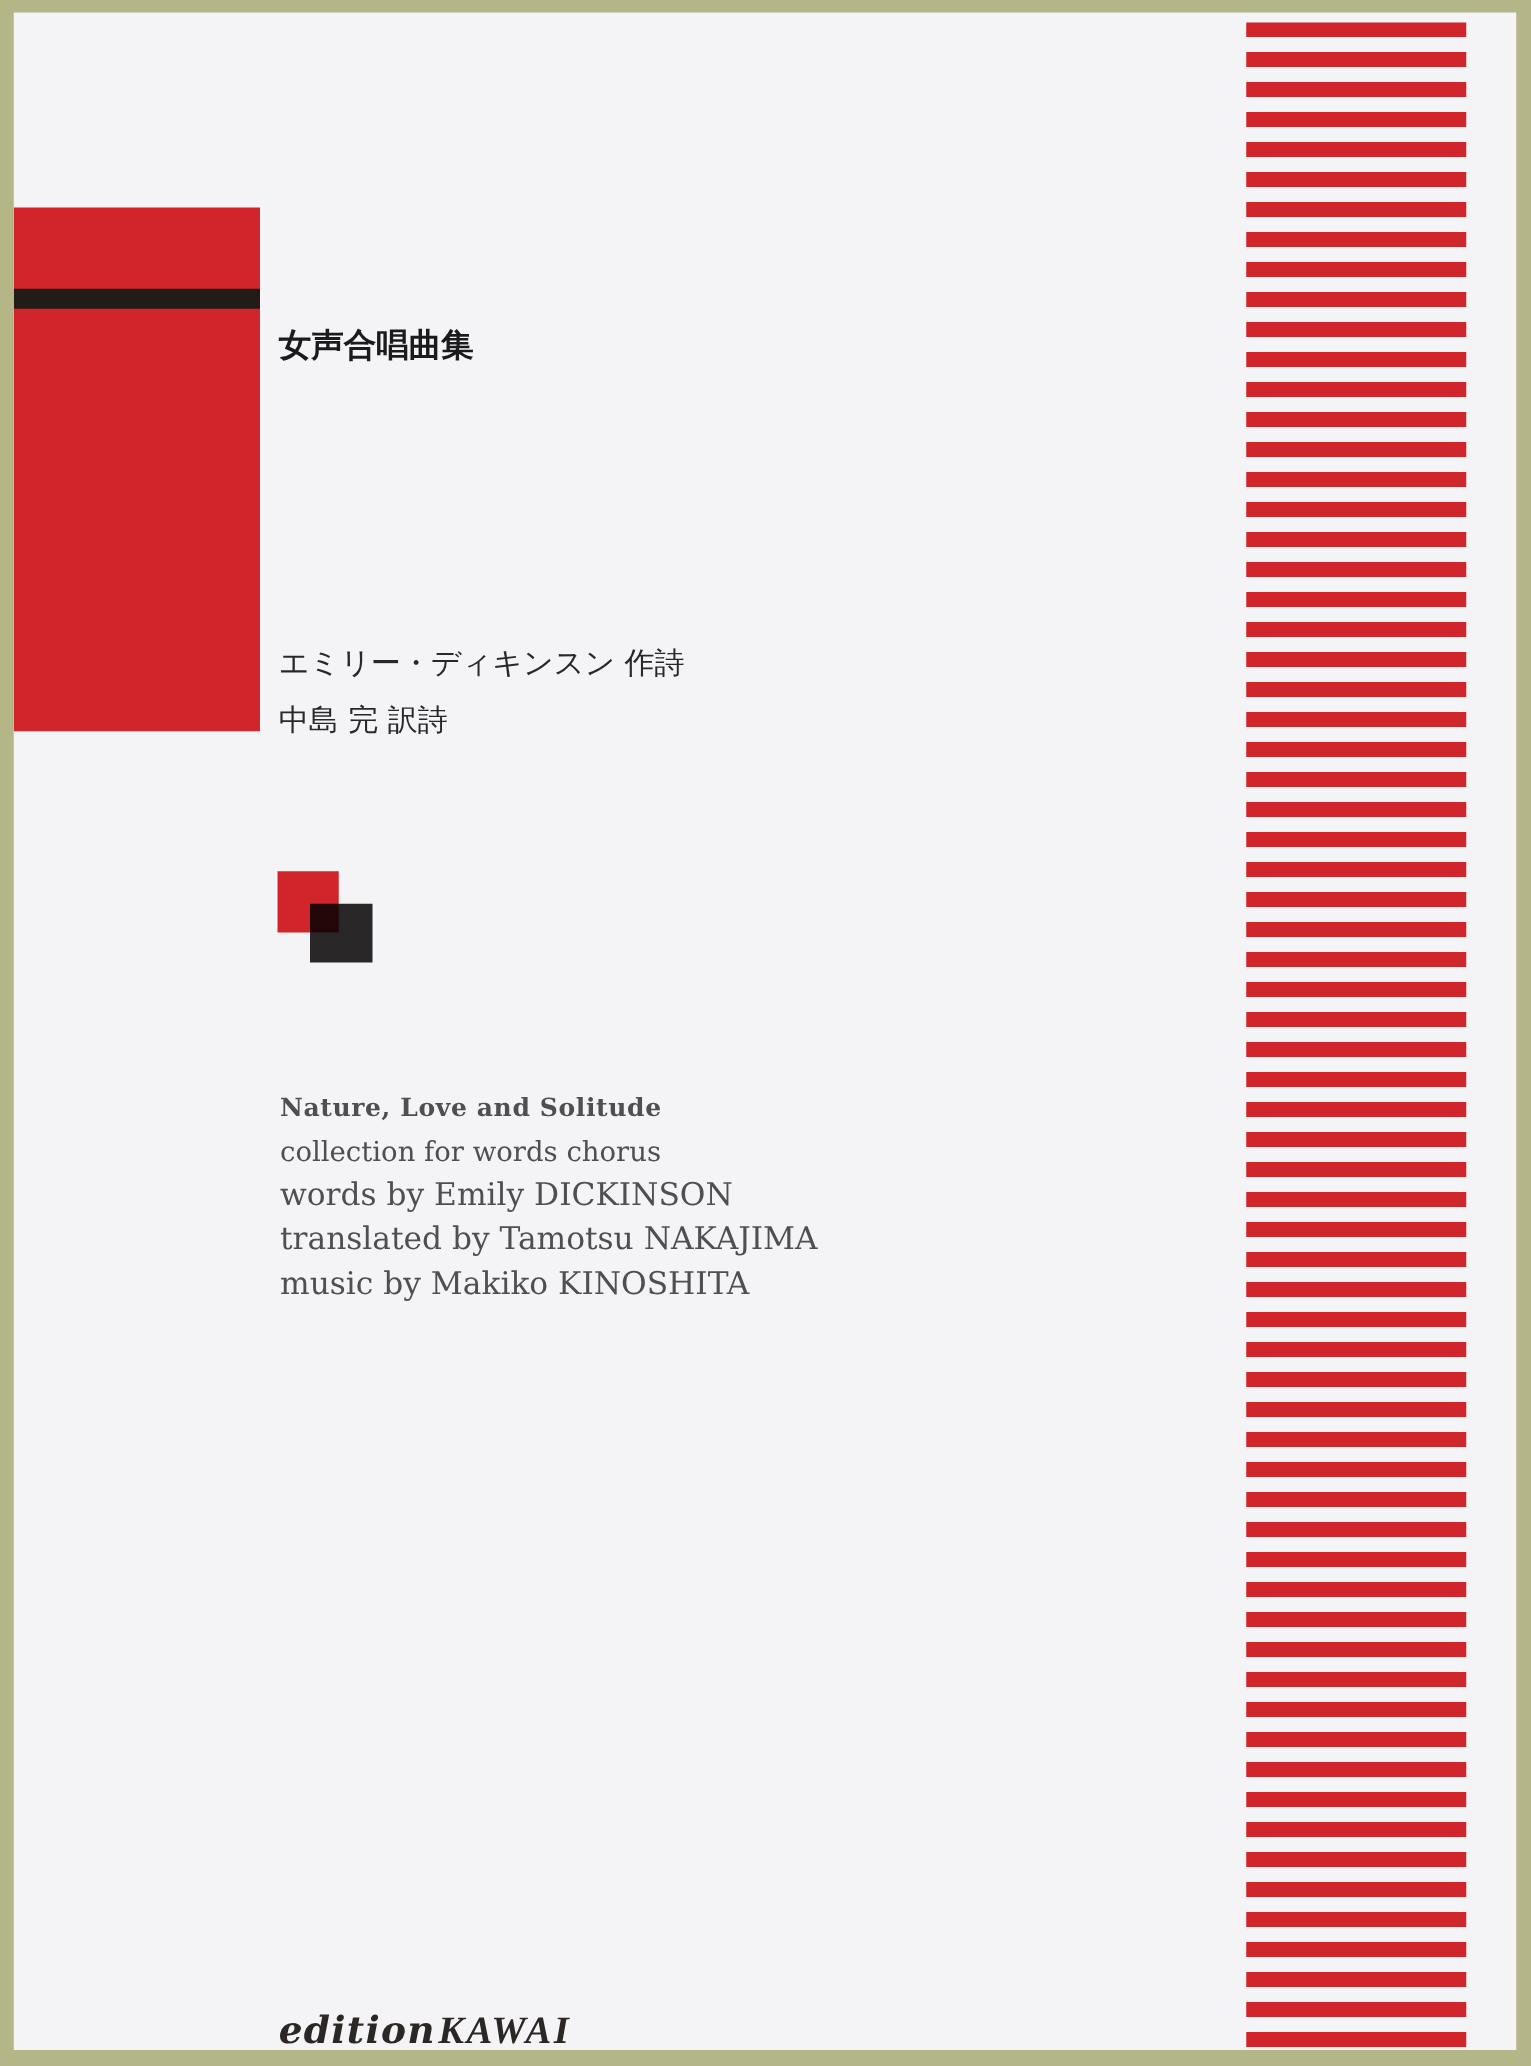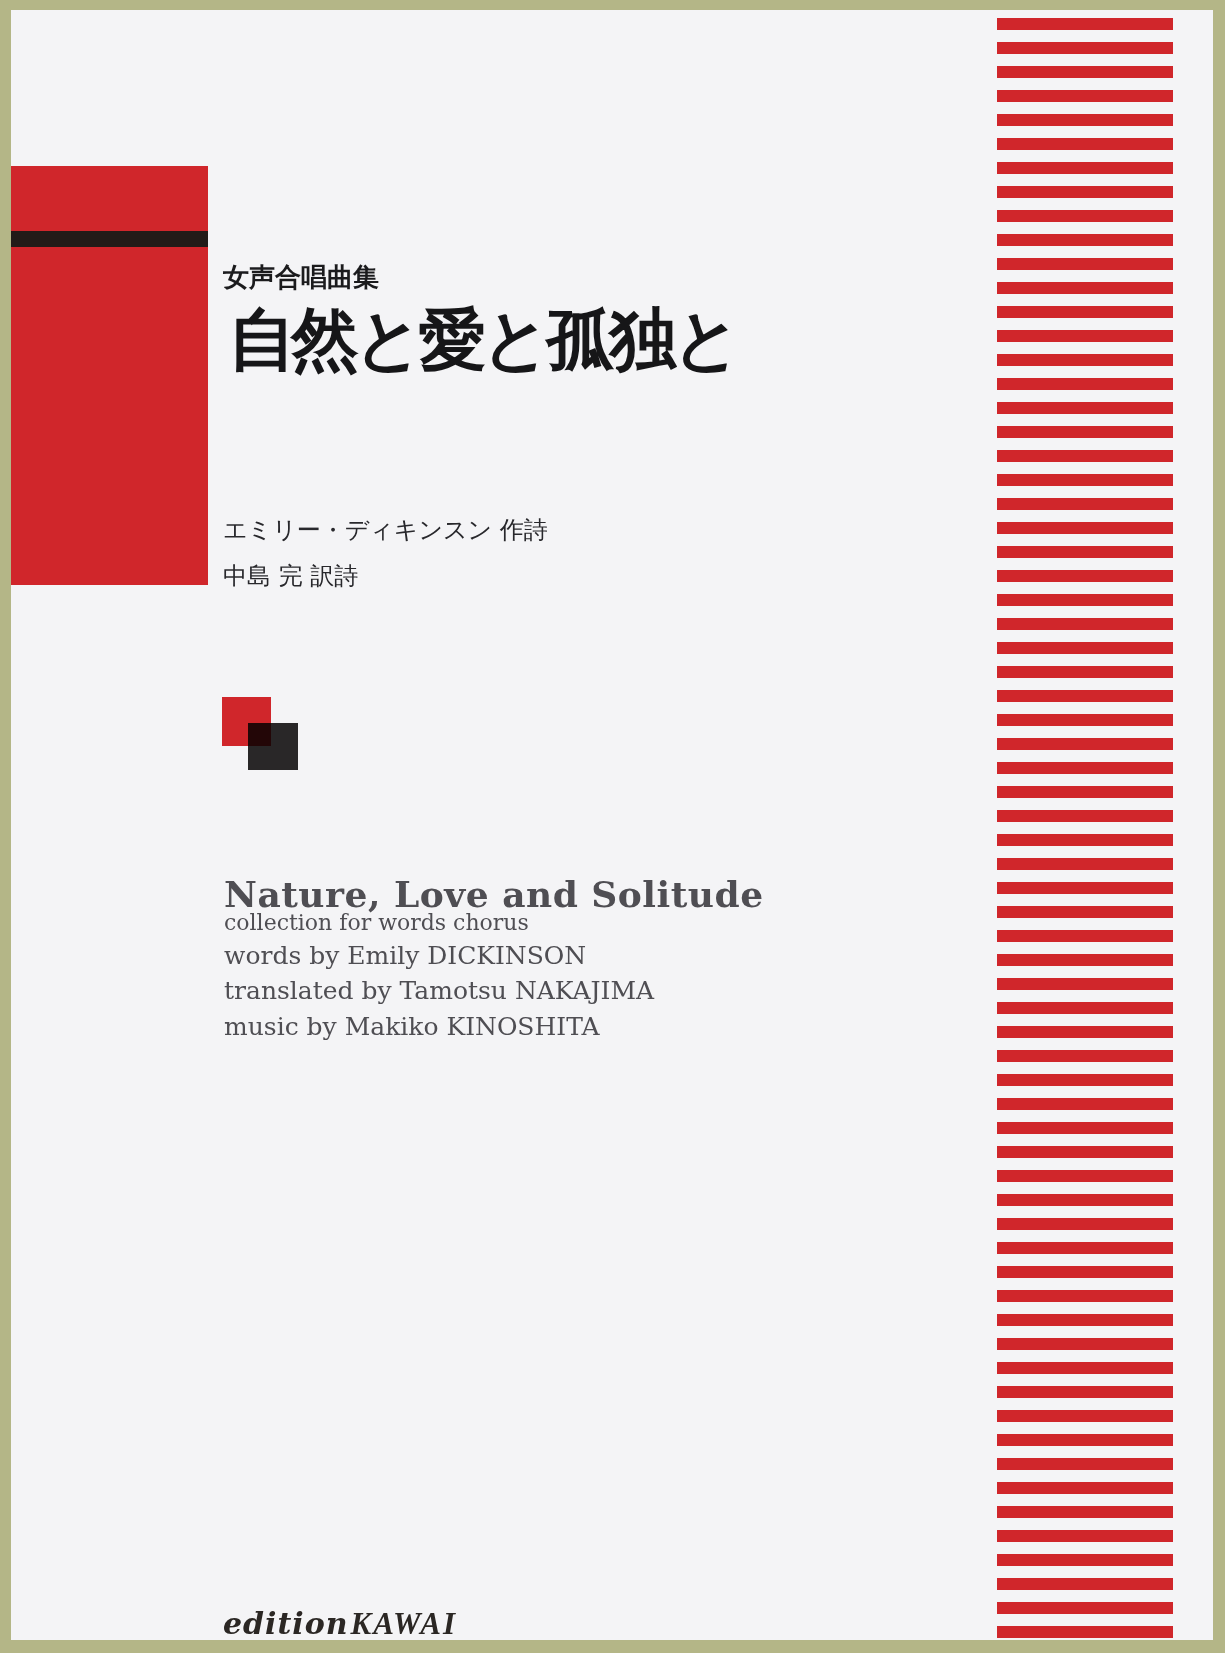--- a/index.html
+++ b/index.html
@@ -70,21 +70,21 @@
   .logo-black-square{
     left:237px;top:713px;width:50px;height:47px;
     background:var(--square-black);
     mix-blend-mode:multiply;
   }
   .en-line{
     left:213px;
     font-family:"DejaVu Serif","Liberation Serif",serif;
     color:var(--text-gray);white-space:nowrap;line-height:1;
   }
-  .en-title{top:866px;font-size:36px;font-weight:600;letter-spacing:0.5px;}
+  .en-title{top:866px;font-size:20px;font-weight:600;letter-spacing:0.5px;}
   .en-subtitle{top:902px;font-size:22px;font-weight:400;}
   .en-words{top:933px;font-size:25px;font-weight:400;}
   .en-translated{top:968px;font-size:25px;font-weight:400;}
   .en-music{top:1004px;font-size:25px;font-weight:400;}
   .publisher{
     left:212px;top:1598px;width:230px;
     color:var(--publisher-ink);white-space:nowrap;line-height:1;
   }
   .publisher .script{
     font-family:"DejaVu Serif","Liberation Serif",serif;
@@ -110,21 +110,20 @@
 
 <div class="cover">
   <div class="page">
 
     <div class="abs red-block"></div>
     <div class="abs black-bar"></div>
 
 
     <div class="abs series">女声合唱曲集</div>
 
-    <div class="abs main-title">自然と愛と孤独と</div>
 
     <div class="abs credit-line credit-lyrics">エミリー・ディキンスン 作詩</div>
     <div class="abs credit-line credit-translation">中島 完 訳詩</div>
 
     <div class="abs logo-red-square"></div>
     <div class="abs logo-black-square"></div>
 
     <div class="abs en-line en-title">Nature, Love and Solitude</div>
     <div class="abs en-line en-subtitle">collection for words chorus</div>
     <div class="abs en-line en-translated">translated by Tamotsu NAKAJIMA</div>

